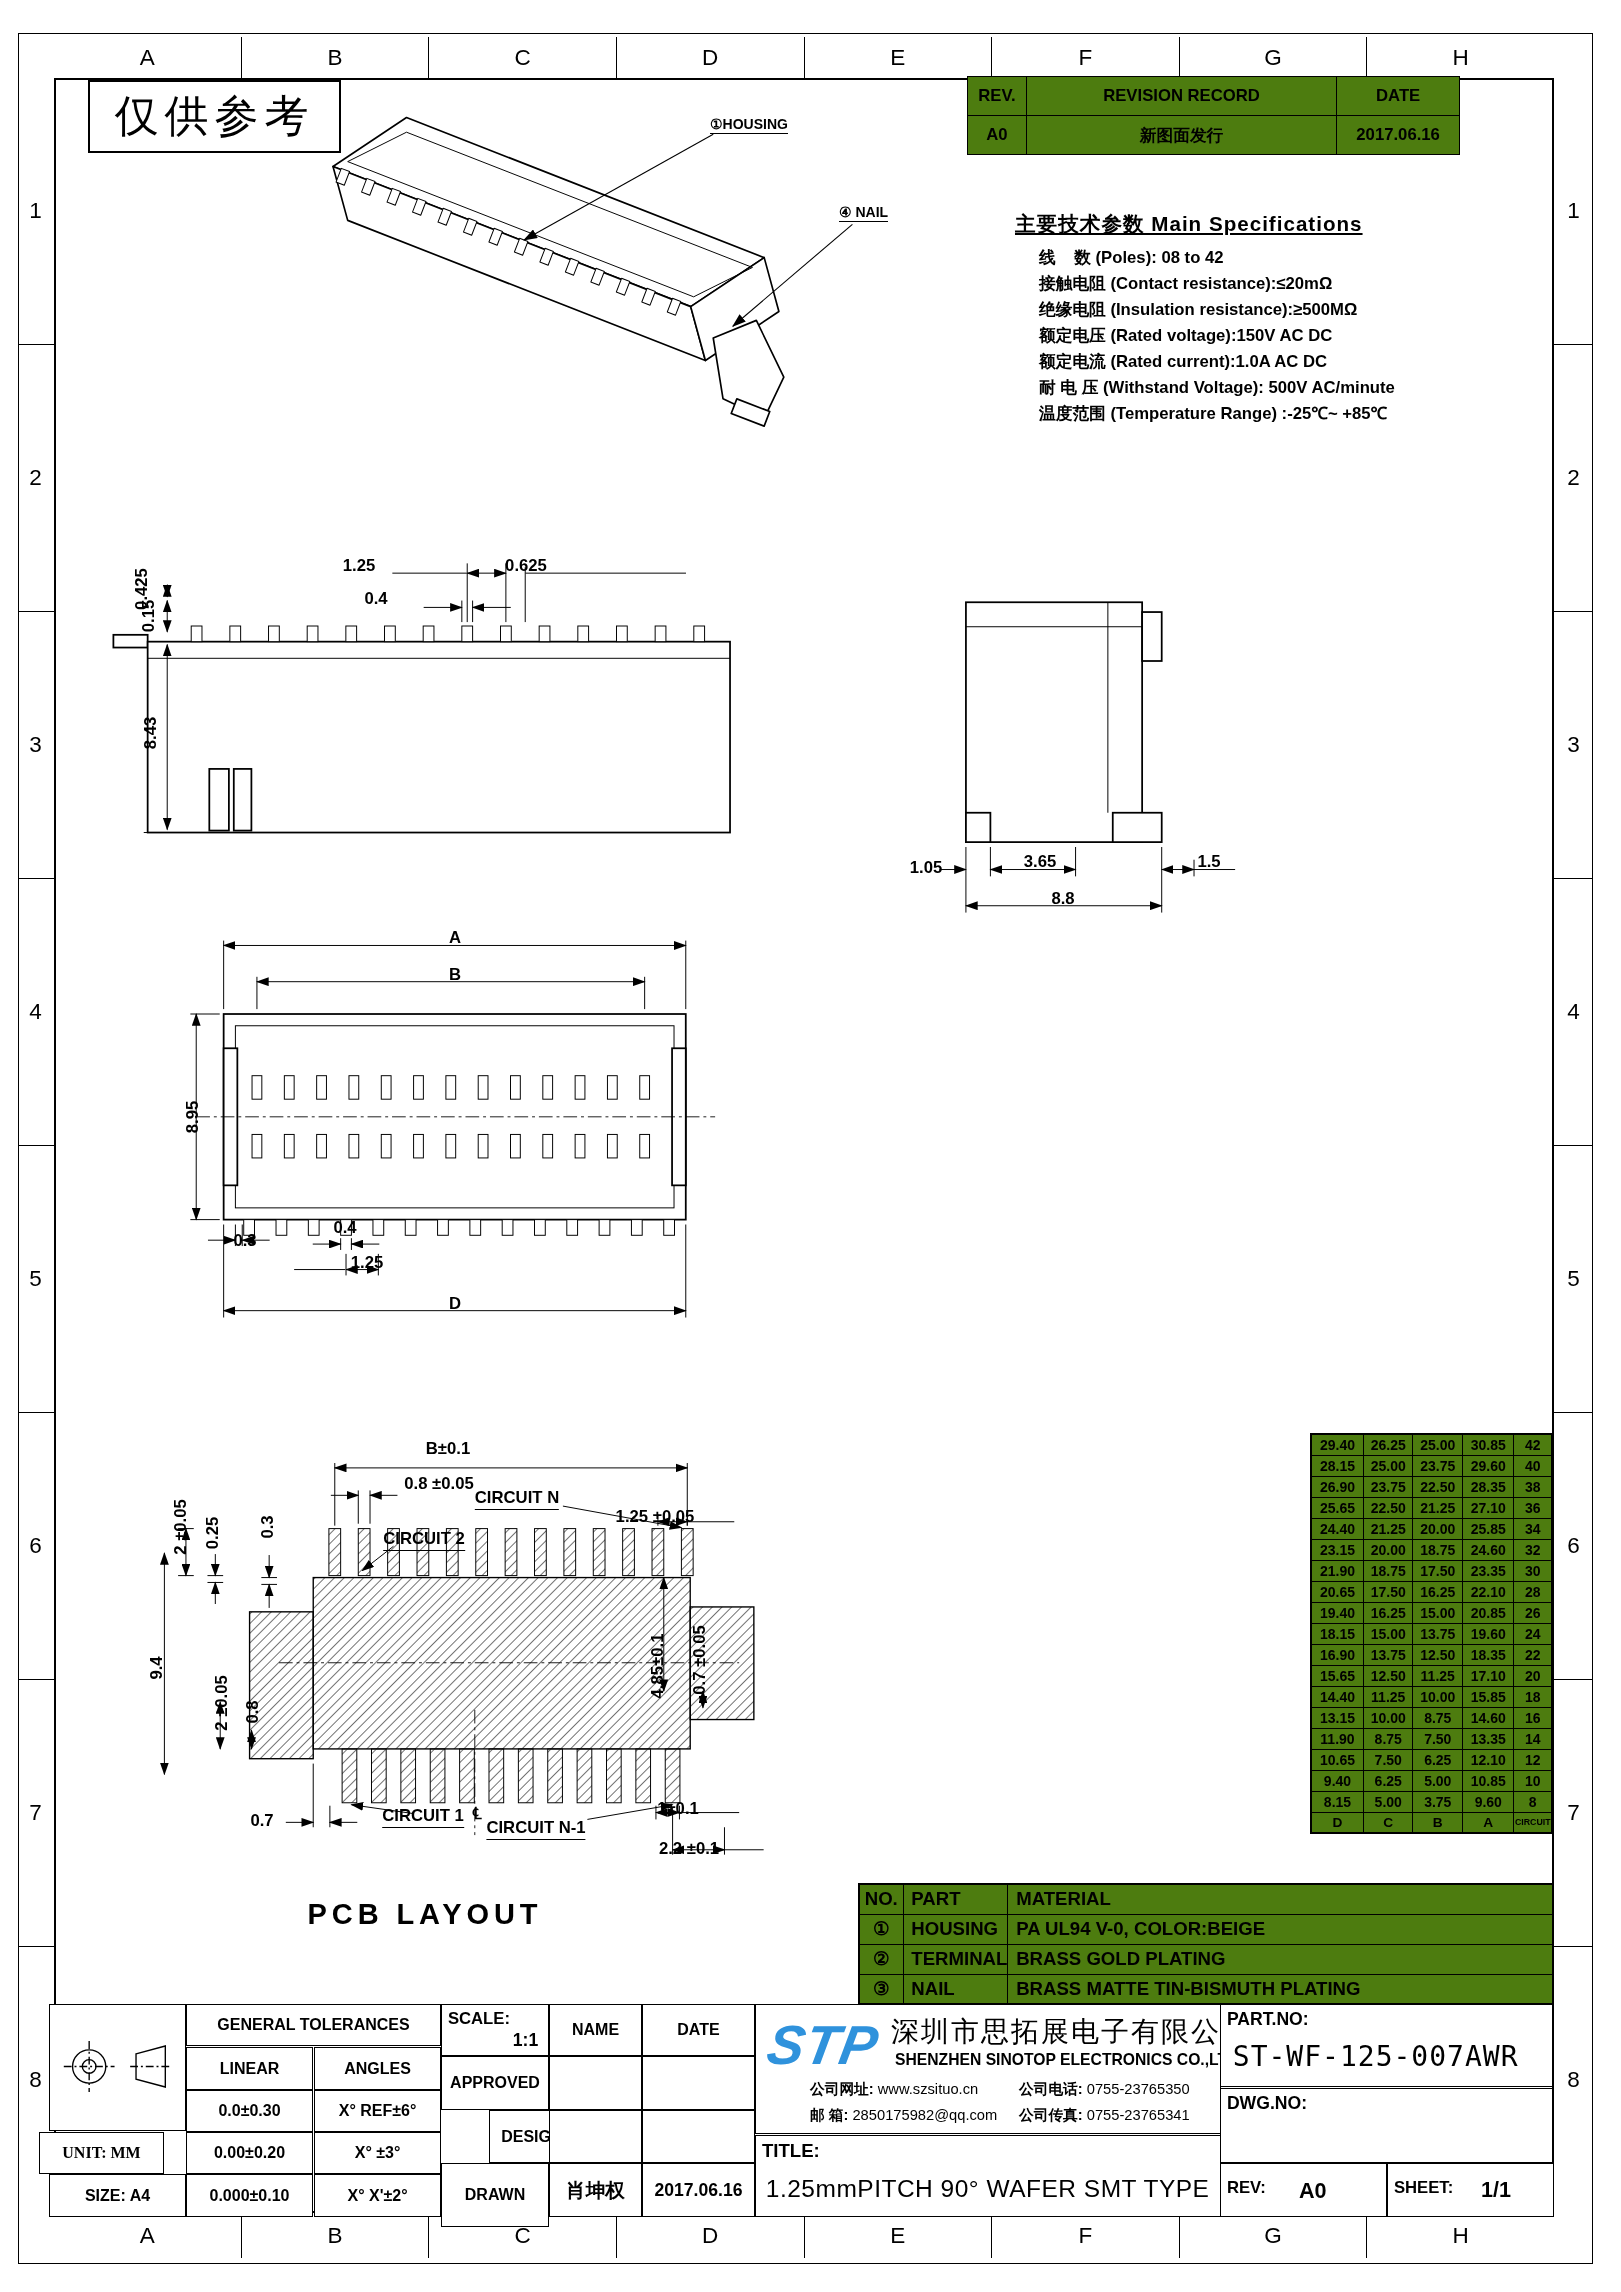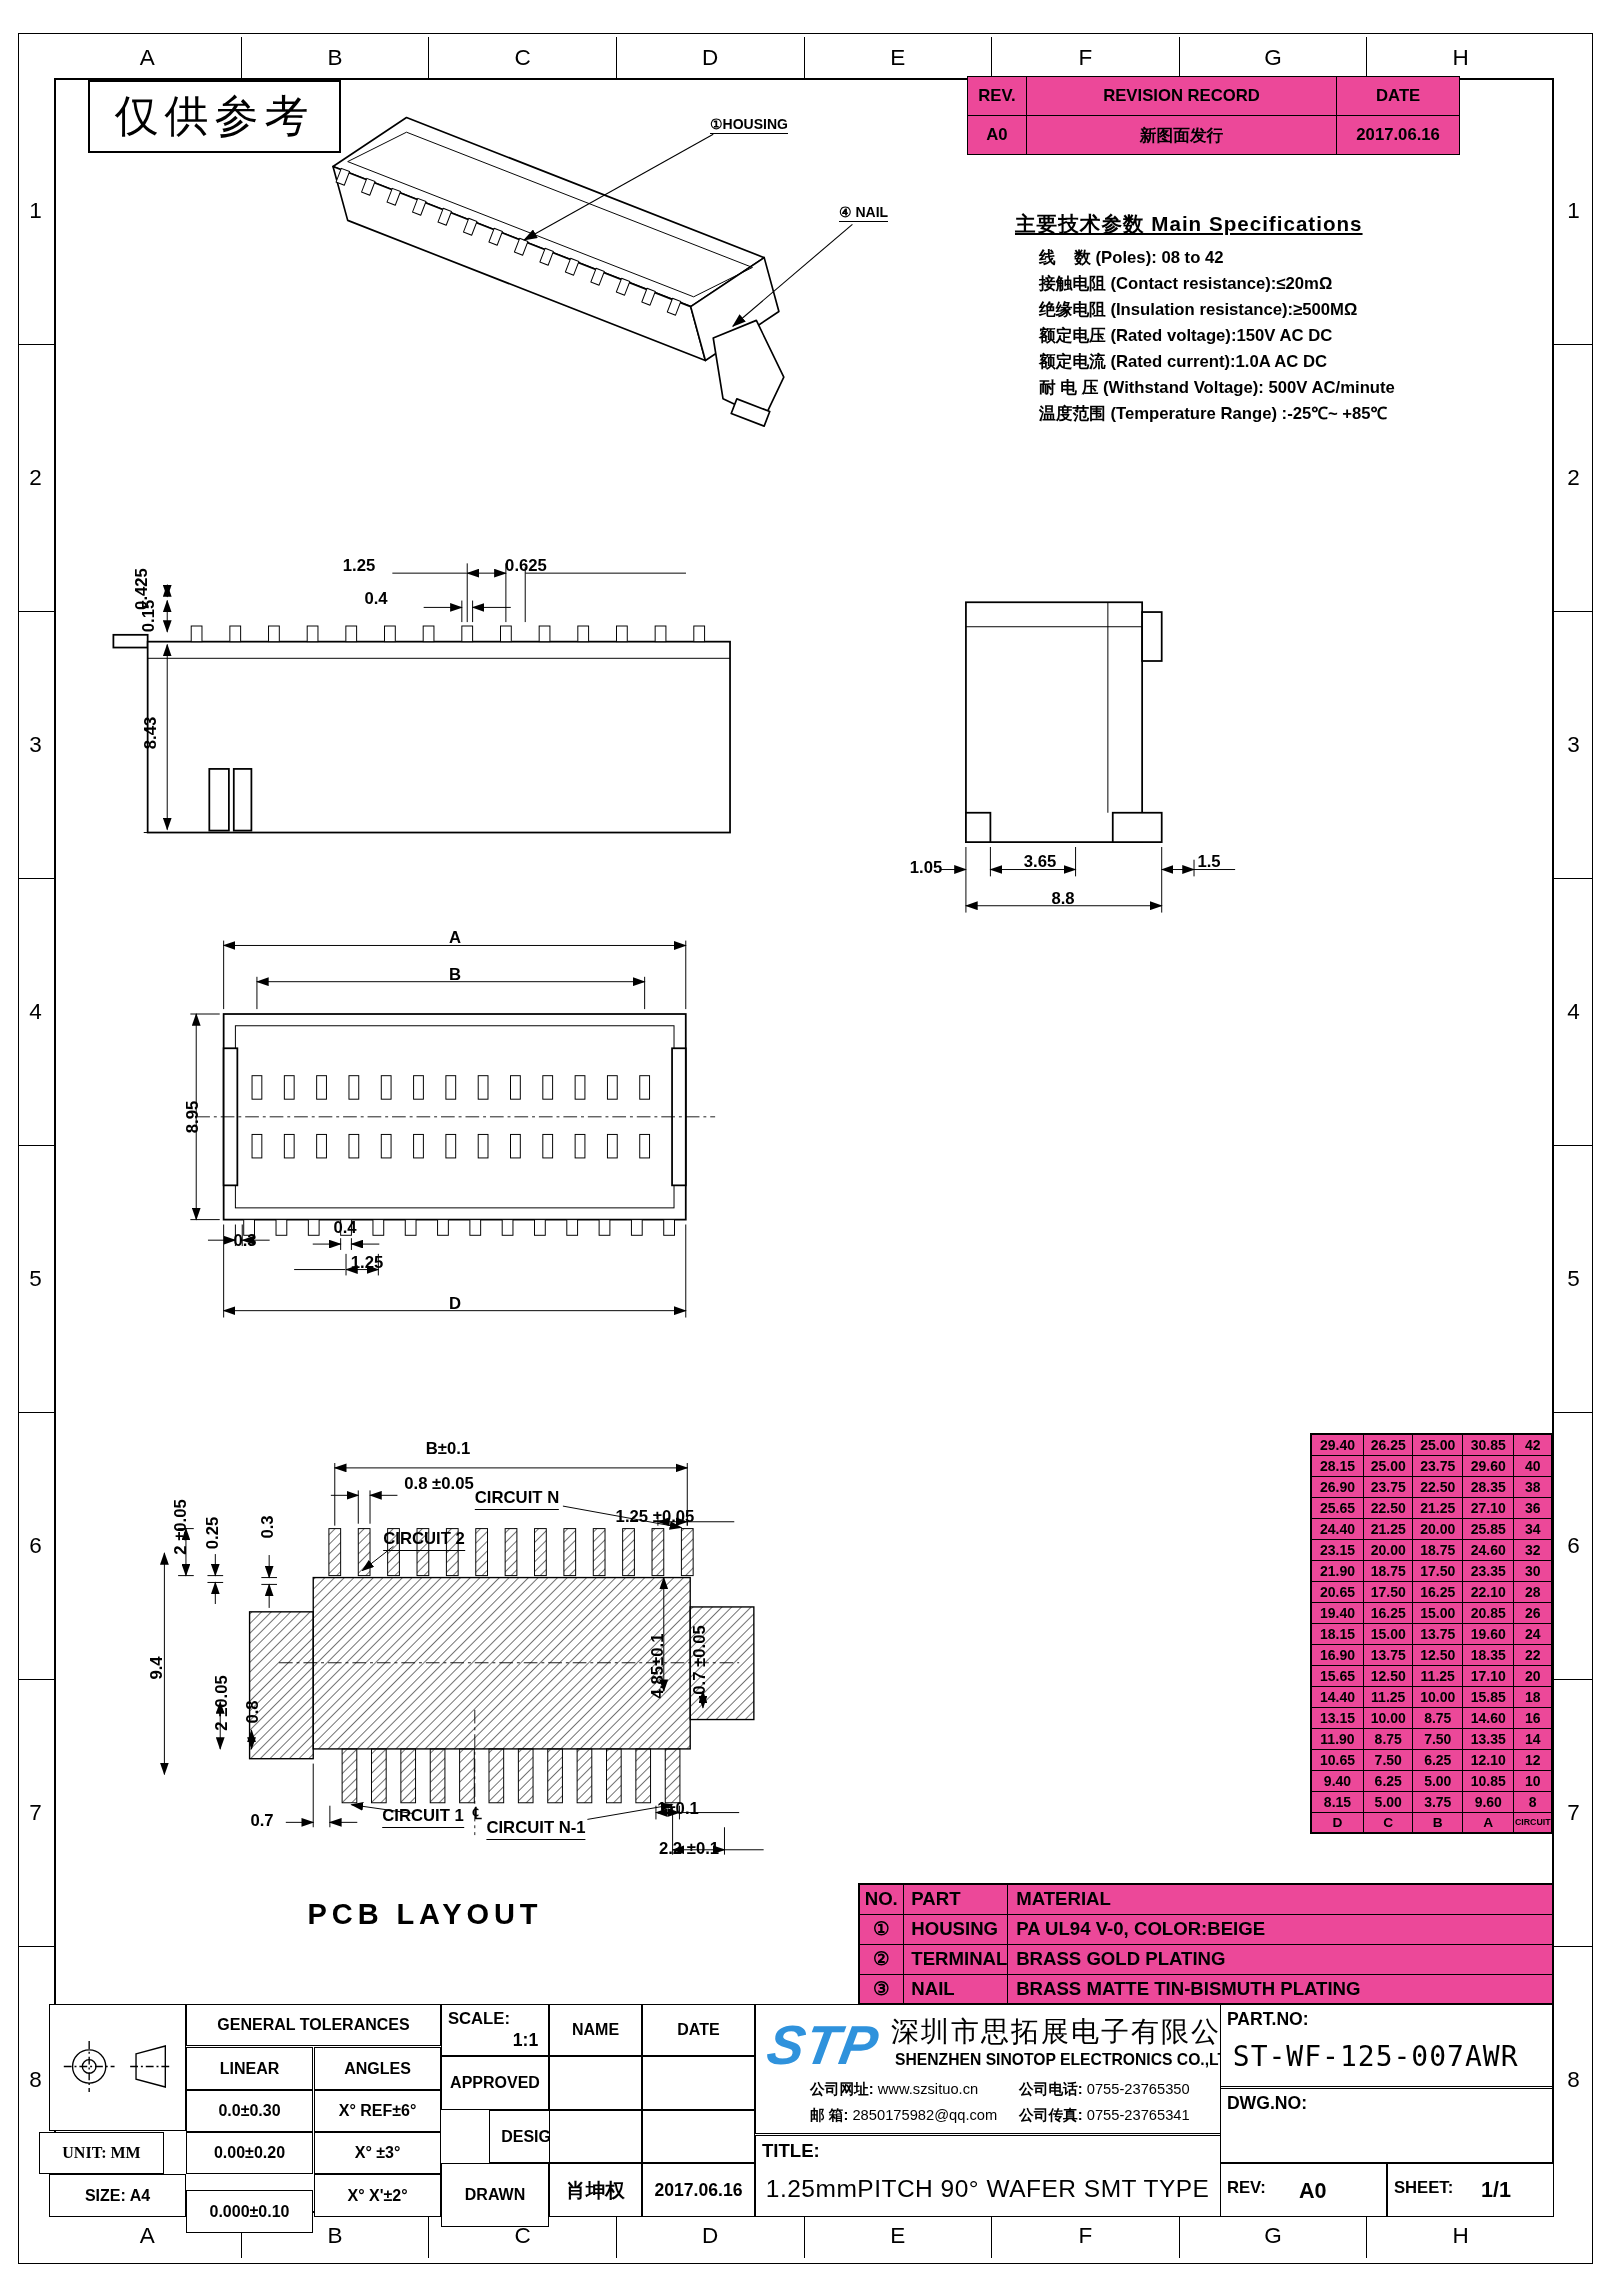--- a/index.html
+++ b/index.html
@@ -7,21 +7,21 @@
   *{box-sizing:border-box;}
   .sheet{position:absolute;left:0;top:0;width:1621px;height:2293px;background:#fff;overflow:hidden;}
   .outer-border{position:absolute;left:17.6px;top:33px;width:1575px;height:2231px;border:1.5px solid #000;}
   .inner-frame{position:absolute;left:54px;top:78px;width:1500px;height:2135px;border:2.5px solid #000;}
   .band{position:absolute;display:flex;}
   .gc{flex:1;display:flex;align-items:center;justify-content:center;font-size:22.5px;}
   .gc + .gc{border-left:1.2px solid #000;}
   .gv{flex:1;display:flex;align-items:center;justify-content:center;font-size:22.5px;}
   .gv + .gv{border-top:1.2px solid #000;}
   .watermark{position:absolute;left:88px;top:80px;width:253px;height:73px;border:2.5px solid #000;display:flex;align-items:center;justify-content:center;font-size:44px;letter-spacing:5.9px;font-weight:500;}
-  table{border-collapse:collapse;background:#ec4899;}
+  table{border-collapse:collapse;background:#4d7c0f;}
   .rev-table{position:absolute;left:967px;top:76px;width:493px;}
   .rev-table td{border:1.8px solid #000;height:39px;text-align:center;font-size:16.7px;font-weight:600;}
   .dim-table{position:absolute;left:1310px;top:1433px;width:243px;border:2px solid #000;}
   .dim-table td{border:1.3px solid #000;height:21px;text-align:center;font-size:14px;font-weight:700;padding:0;}
   .dim-table tfoot td{font-size:13.7px;}
   .dim-table td.circ{font-size:8.8px;}
   .mat-table{position:absolute;left:858px;top:1883px;width:696px;border:2px solid #000;}
   .mat-table td{border:1.6px solid #000;height:30px;font-size:18.6px;font-weight:600;padding:0 0 0 7.8px;}
   .mat-table td.c{text-align:center;padding:0;}
   .spec-title{position:absolute;left:1015px;top:210px;font-size:20.6px;font-weight:700;letter-spacing:1px;text-decoration:underline;white-space:nowrap;}
@@ -652,21 +652,21 @@
   </div>
   <div class="cell flex" style="left:186px;top:2132px;width:127px;height:42px;">
     <span class="tol">0.00±0.20</span>
   </div>
   <div class="cell flex" style="left:314px;top:2132px;width:127px;height:42px;">
     <span class="tol">X° ±3°</span>
   </div>
   <div class="cell flex" style="left:49px;top:2174px;width:137px;height:43px;">
     <span class="tol">SIZE: A4</span>
   </div>
-  <div class="cell flex" style="left:186px;top:2174px;width:127px;height:43px;margin-top:16px;">
+  <div class="cell flex" style="left:186px;top:2174px;width:127px;height:43px;">
     <span class="tol">0.000±0.10</span>
   </div>
   <div class="cell flex" style="left:314px;top:2174px;width:127px;height:43px;">
     <span class="tol">X° X'±2°</span>
   </div>
 
   <div class="cell" style="left:441px;top:2004px;width:108px;height:52px;">
     <span class="small-lab">SCALE:</span>
     <span style="position:absolute;right:9.8px;bottom:3.9px;font-size:17.6px;font-weight:600;">1:1</span>
   </div>

